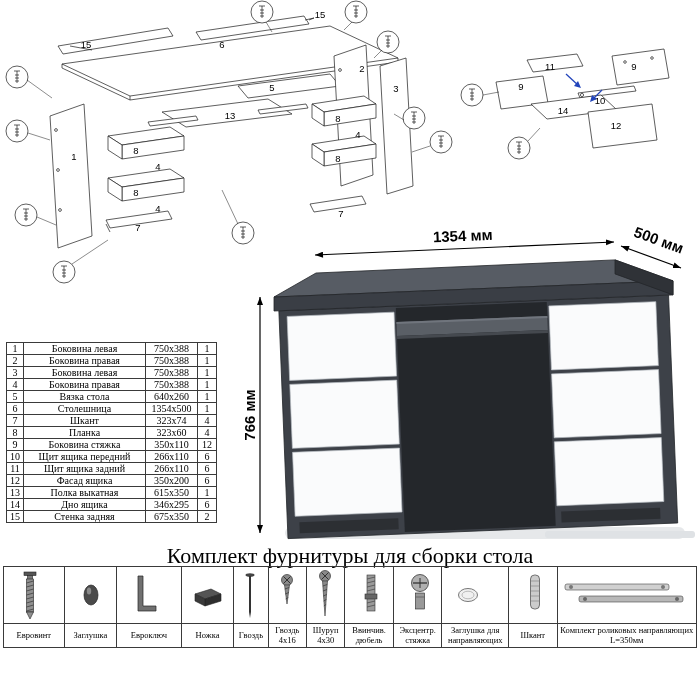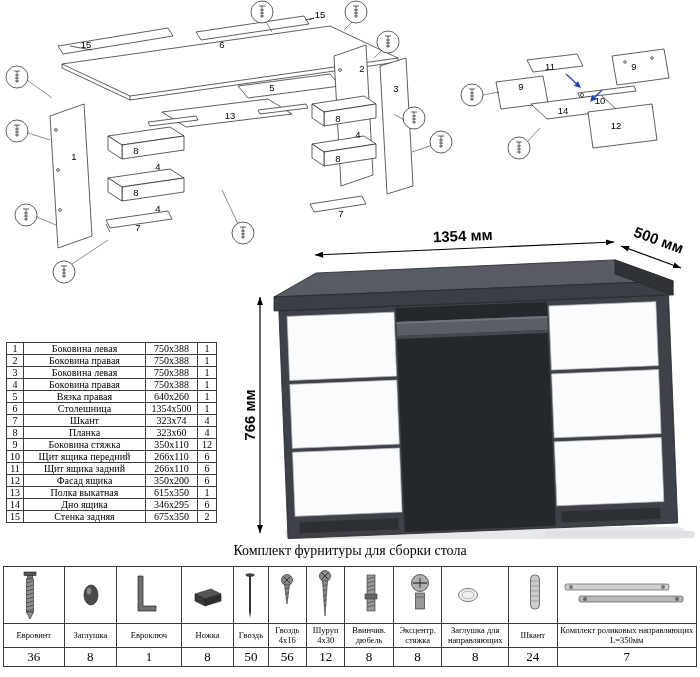--- a/index.html
+++ b/index.html
@@ -13,21 +13,21 @@
   .assembly-svg{position:absolute;left:0;top:0}
   .desk-svg{position:absolute;left:245px;top:215px}
 
   .parts-table{position:absolute;left:6px;top:342px;border-collapse:collapse;
                font-size:10px;line-height:11px;font-family:"Liberation Serif",serif}
   .parts-table td{border:1px solid #3a3a3a;padding:0 2px;height:12px;white-space:nowrap}
   .parts-table td.c{text-align:center}
   .parts-table td.nm{text-align:center}
 
   .hw-title{position:absolute;top:543px;left:0;width:100%;text-align:center;
-            font-size:14px;font-family:"Liberation Serif",serif}
+            font-size:22px;font-family:"Liberation Serif",serif}
 
   .hw-table{position:absolute;left:3px;top:566px;width:694px;border-collapse:collapse;
             table-layout:fixed;font-family:"Liberation Serif",serif}
   .hw-table td{border:1px solid #3a3a3a;text-align:center;vertical-align:middle;padding:1px;overflow:hidden}
   .hw-table .ico{height:56px}
   .hw-table .nm{font-size:8.5px;line-height:9.5px;height:24px}
   .hw-table .qty{font-size:13px;height:18px}
 
   .lblTxt{font-size:9.5px;fill:#000}
   .dimTxt{font-size:15px;font-weight:bold;fill:#000}
@@ -285,21 +285,21 @@
           <td class="c">1</td>
         </tr>
       <tr>
           <td class="c">4</td>
           <td class="nm">Боковина правая</td>
           <td class="c">750x388</td>
           <td class="c">1</td>
         </tr>
       <tr>
           <td class="c">5</td>
-          <td class="nm">Вязка правая</td>
+          <td class="nm">Вязка стола</td>
           <td class="c">640x260</td>
           <td class="c">1</td>
         </tr>
       <tr>
           <td class="c">6</td>
           <td class="nm">Столешница</td>
           <td class="c">1354x500</td>
           <td class="c">1</td>
         </tr>
       <tr>
@@ -561,30 +561,16 @@
         <td class="nm">Ножка</td>
         <td class="nm">Гвоздь</td>
         <td class="nm">Гвоздь 4x16</td>
         <td class="nm">Шуруп 4x30</td>
         <td class="nm">Ввинчив. дюбель</td>
         <td class="nm">Эксцентр. стяжка</td>
         <td class="nm">Заглушка для направляющих</td>
         <td class="nm">Шкант</td>
         <td class="nm">Комплект роликовых направляющих L=350мм</td>
       </tr>
-      <tr>
-        <td class="qty">36</td>
-        <td class="qty">8</td>
-        <td class="qty">1</td>
-        <td class="qty">8</td>
-        <td class="qty">50</td>
-        <td class="qty">56</td>
-        <td class="qty">12</td>
-        <td class="qty">8</td>
-        <td class="qty">8</td>
-        <td class="qty">8</td>
-        <td class="qty">24</td>
-        <td class="qty">7</td>
-      </tr>
     </tbody>
   </table>
 
 </div>
 
 </body></html>

